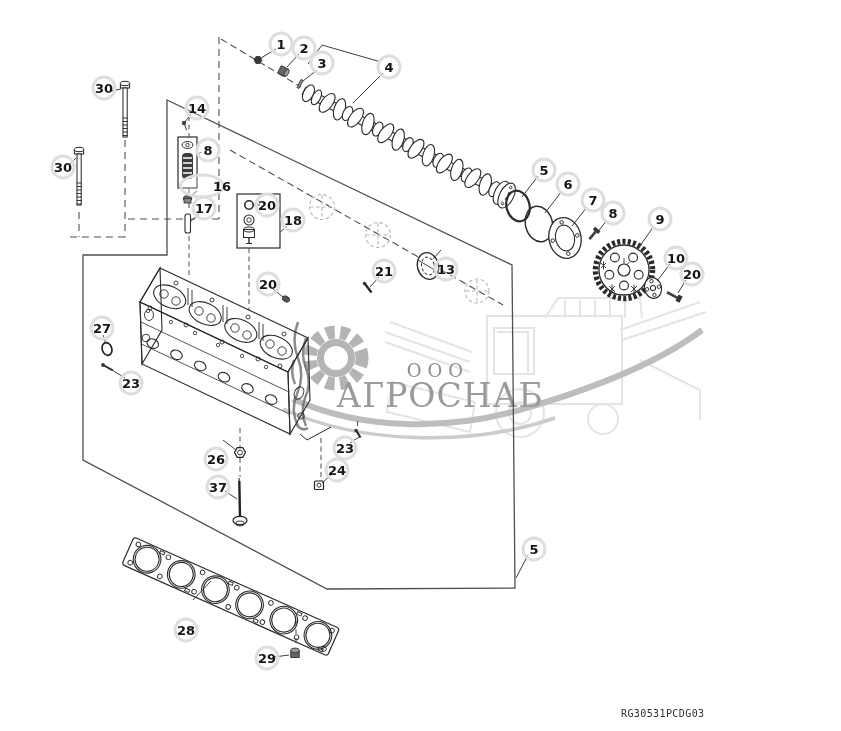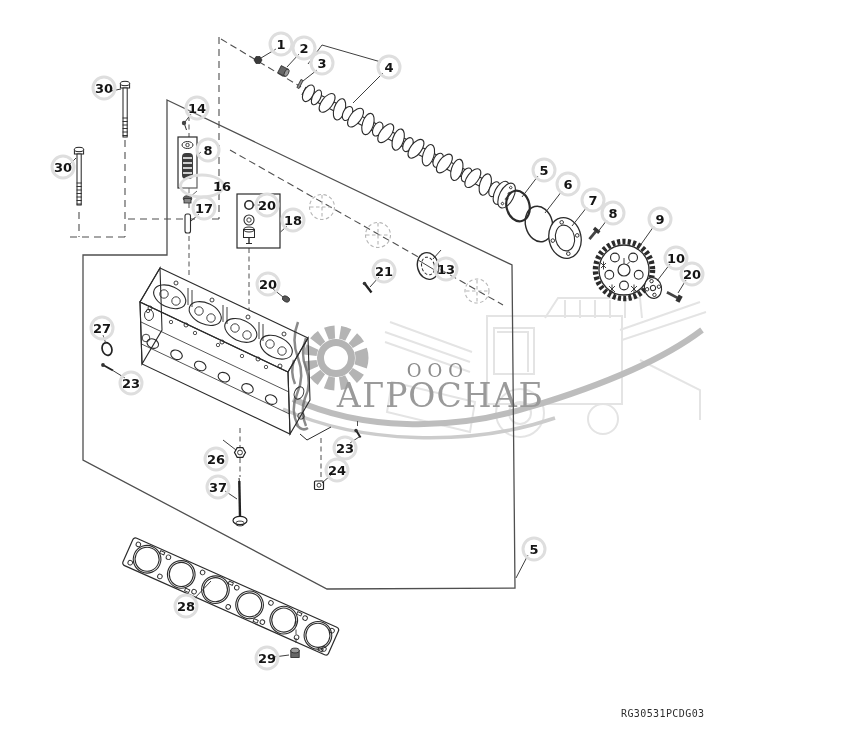--- a/index.html
+++ b/index.html
@@ -428,21 +428,21 @@
       <div class="callout" style="left: 293px; top: 220px;">18</div>
       <div class="callout" style="left: 267px; top: 205px;">20</div>
       <div class="callout" style="left: 268px; top: 284px;">20</div>
       <div class="callout" style="left: 384px; top: 271px;">21</div>
       <div class="callout" style="left: 131px; top: 383px;">23</div>
       <div class="callout" style="left: 345px; top: 448px;">23</div>
       <div class="callout" style="left: 337px; top: 470px;">24</div>
       <div class="callout" style="left: 218px; top: 487px;">37</div>
       <div class="callout" style="left: 216px; top: 435px; margin-top: 24px;">26</div>
       <div class="callout" style="left: 102px; top: 328px;">27</div>
-      <div class="callout" style="left: 186px; top: 606px;">28</div>
+      <div class="callout" style="left: 186px; top: 630px;">28</div>
       <div class="callout" style="left: 267px; top: 658px;">29</div>
       <div class="callout" style="left: 104px; top: 88px;">30</div>
       <div class="callout" style="left: 63px; top: 167px;">30</div>
     </div>
 
   <div class="code">RG30531PCDG03</div>
 
 </div>
 
 </body></html>

